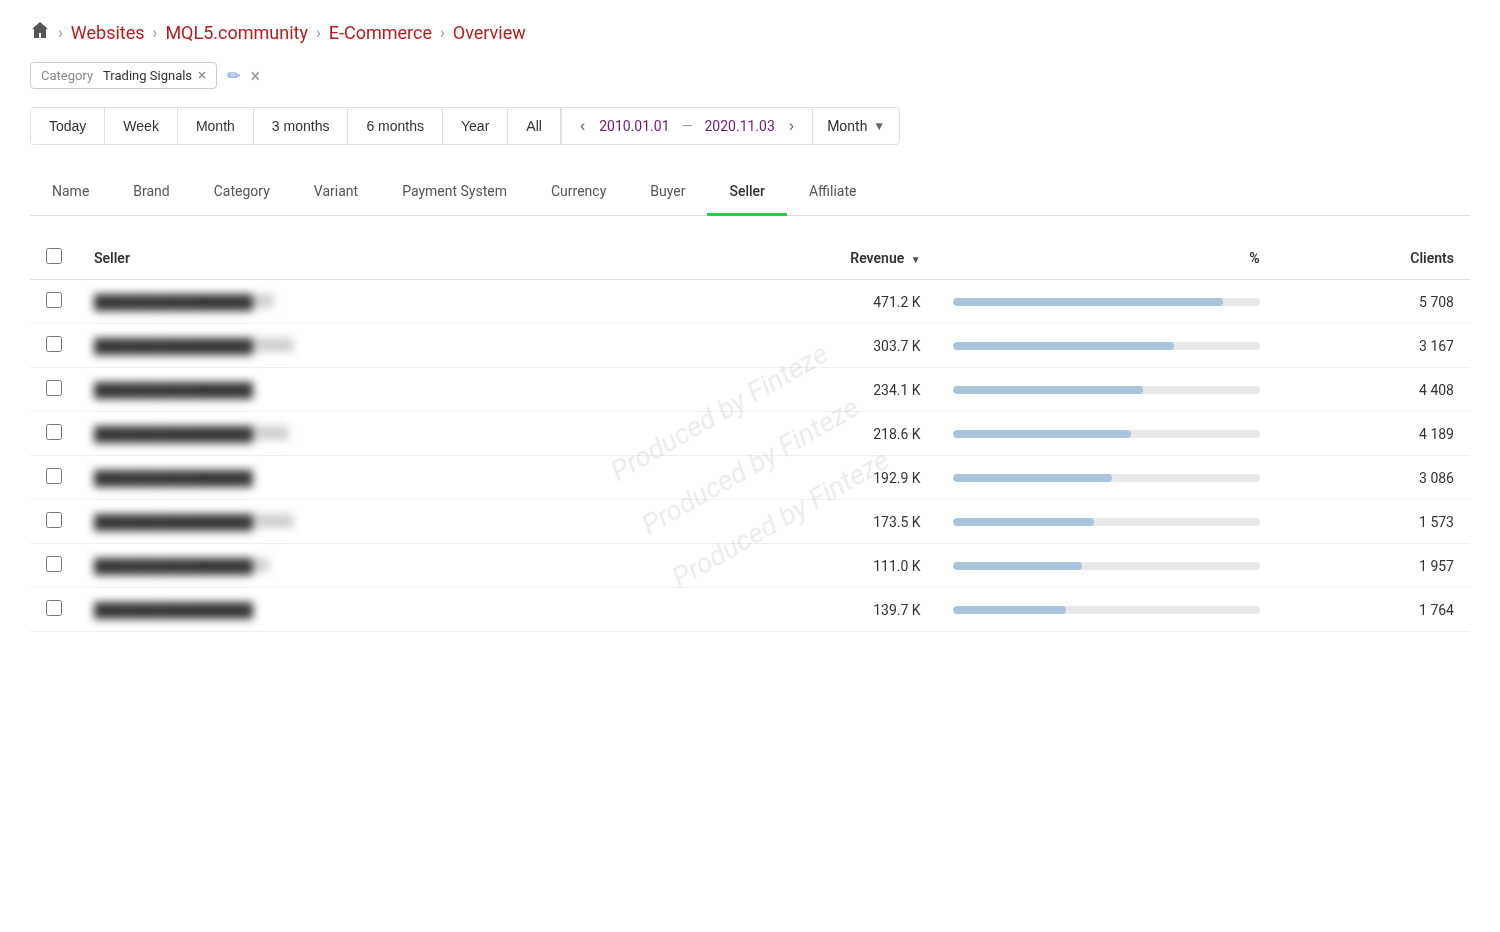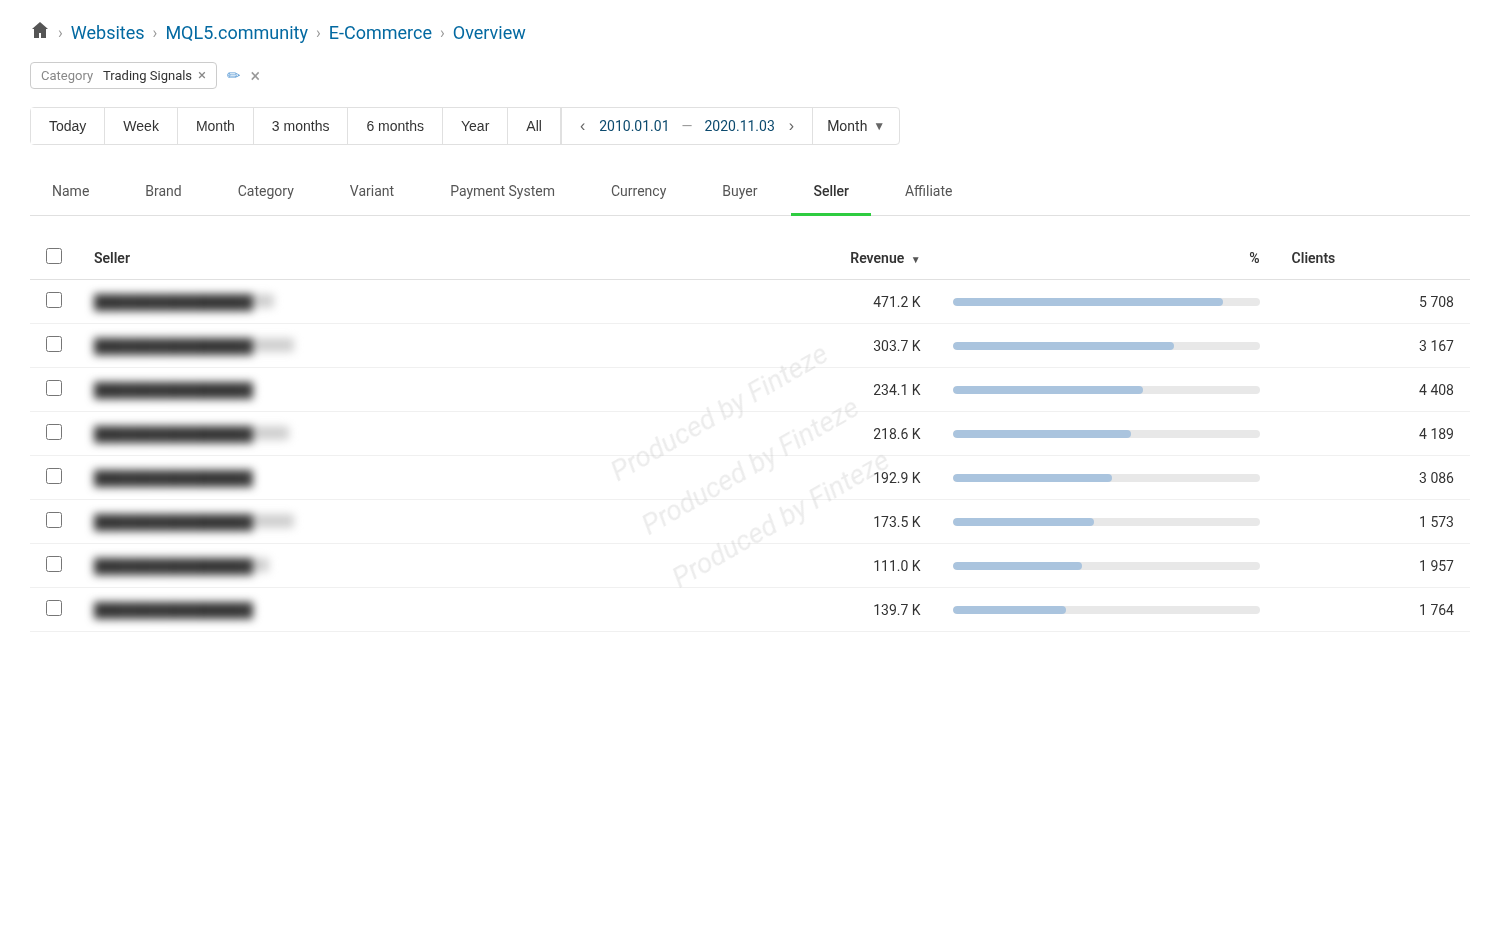--- a/index.html
+++ b/index.html
@@ -22,21 +22,21 @@
       gap: 8px;
       font-size: 18px;
       color: #333;
       margin-bottom: 18px;
     }
     .breadcrumb-sep {
       color: #999;
       font-size: 16px;
     }
     .breadcrumb-item {
-      color: #0369a1;
+      color: #b91c1c;
       font-weight: 400;
     }
     .home-icon svg {
       width: 20px;
       height: 20px;
       fill: #555;
     }
 
     
     .filter-row {
@@ -100,21 +100,21 @@
     .date-nav-btn {
       background: none;
       border: none;
       cursor: pointer;
       color: #666;
       font-size: 16px;
       padding: 2px 6px;
     }
     .date-range-text {
       font-size: 14px;
-      color: #0c4a6e;
+      color: #701a75;
       white-space: nowrap;
     }
     .date-sep { color: #999; margin: 0 4px; }
 
     .month-dropdown {
       display: flex;
       align-items: center;
       gap: 6px;
       padding: 8px 14px;
       border-left: 1px solid #e0e0e0;
@@ -125,21 +125,20 @@
     .dropdown-arrow {
       color: #666;
       font-size: 12px;
     }
 
     
     .tabs-row {
       display: flex;
       border-bottom: 1px solid #e0e0e0;
       margin-bottom: 20px;
-      gap: 12px;
     }
     .tab-item {
       padding: 14px 22px;
       cursor: pointer;
       font-size: 14px;
       color: #555;
       border-bottom: 3px solid transparent;
       margin-bottom: -1px;
       white-space: nowrap;
     }
@@ -313,21 +312,21 @@
         <th>
           <span>Seller</span>
         </th>
         <th style="text-align:right;">
           <span>Revenue</span>
           <span class="sort-arrow">▼</span>
         </th>
         <th style="text-align:right;">
           <span>%</span>
         </th>
-        <th style="text-align:left;">
+        <th style="text-align:right;">
           <span>Clients</span>
         </th>
       </tr>
     </thead>
     <tbody id="table-body">
     <tr>
           <td class="checkbox-cell"><input type="checkbox" class="row-checkbox" style=""></td>
           <td><span class="blurred-name" style="width: 180px;">████████████████</span></td>
           <td class="revenue-cell">471.2 K</td>
           <td>

